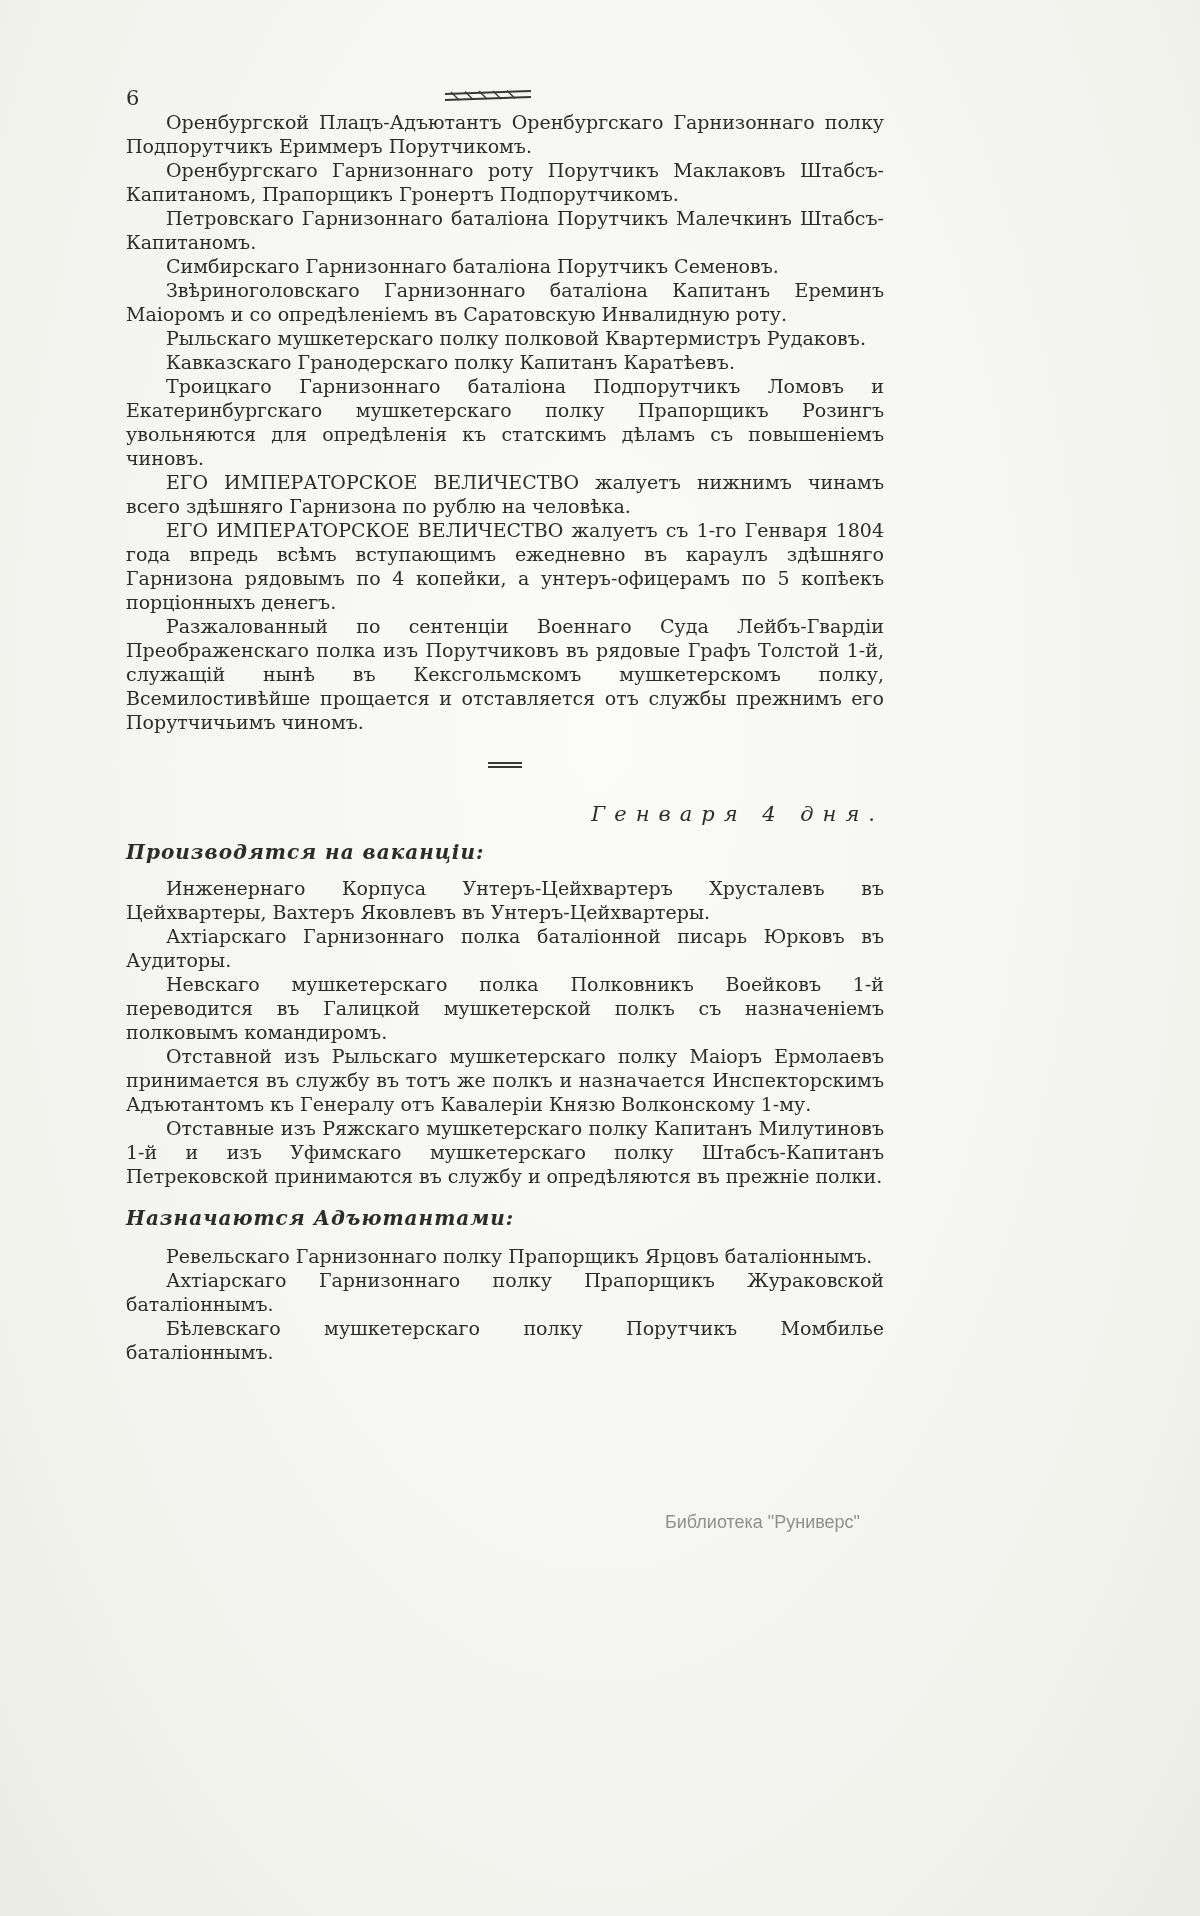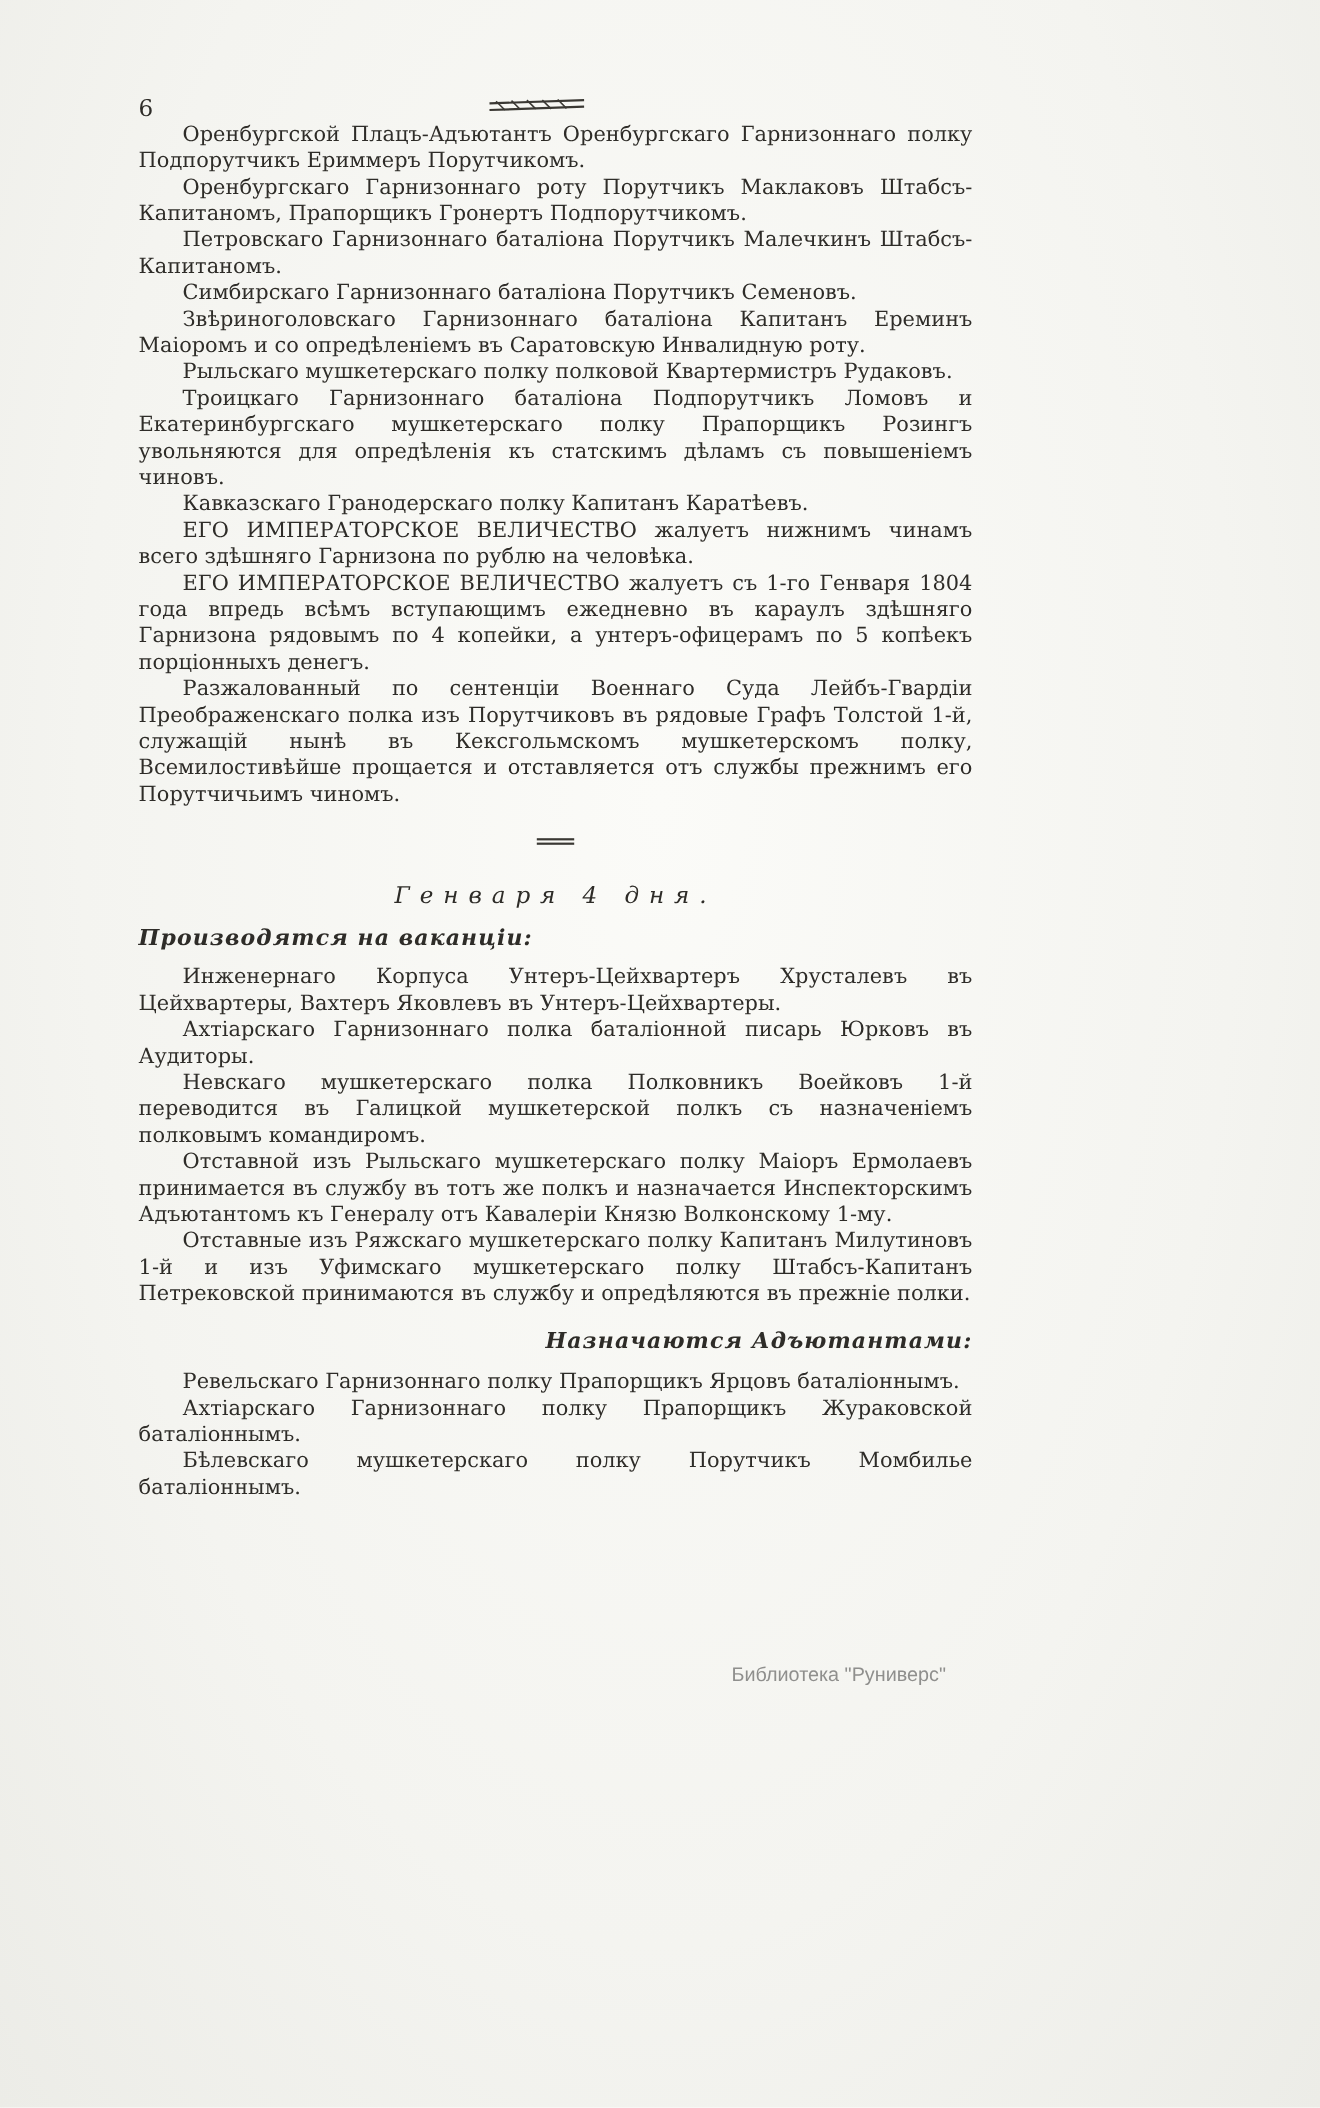--- a/index.html
+++ b/index.html
@@ -41,39 +41,39 @@
   }
   .divider {
     width: 34px;
     height: 6px;
     border-top: 2px solid #3a3833;
     border-bottom: 2px solid #3a3833;
     margin: 28px auto 0 auto;
   }
   .date-heading {
     margin: 34px 0 14px 0;
-    text-align: center;
+    text-align: right;
     font-style: italic;
     font-weight: normal;
     font-size: 21px;
     letter-spacing: 9px;
     text-indent: 0;
   }
   .sub-heading {
     margin: 0 0 12px 0;
     text-align: left;
     font-style: italic;
     font-weight: bold;
     font-size: 20px;
     letter-spacing: 1px;
     text-indent: 0;
   }
   .section-heading-2 {
     margin: 18px 0 14px 0;
-    text-align: right;
+    text-align: left;
     font-style: italic;
     font-weight: bold;
     font-size: 20px;
     letter-spacing: 1px;
     text-indent: 0;
   }
   .watermark {
     position: absolute;
     top: 1512px;
     right: 340px;
@@ -98,22 +98,22 @@
   </div>
 
   <div class="content">
 
     <p class="para">Оренбургской Плацъ-Адъютантъ Оренбургскаго Гарнизоннаго полку Подпорутчикъ Ериммеръ Порутчикомъ.</p>
     <p class="para">Оренбургскаго Гарнизоннаго роту Порутчикъ Маклаковъ Штабсъ-Капитаномъ, Прапорщикъ Гронертъ Подпорутчикомъ.</p>
     <p class="para">Петровскаго Гарнизоннаго баталіона Порутчикъ Малечкинъ Штабсъ-Капитаномъ.</p>
     <p class="para">Симбирскаго Гарнизоннаго баталіона Порутчикъ Семеновъ.</p>
     <p class="para">Звѣриноголовскаго Гарнизоннаго баталіона Капитанъ Ереминъ Маіоромъ и со опредѣленіемъ въ Саратовскую Инвалидную роту.</p>
     <p class="para">Рыльскаго мушкетерскаго полку полковой Квартермистръ Рудаковъ.</p>
+    <p class="para">Кавказскаго Гранодерскаго полку Капитанъ Каратѣевъ.</p>
     <p class="para">Троицкаго Гарнизоннаго баталіона Подпорутчикъ Ломовъ и Екатеринбургскаго мушкетерскаго полку Прапорщикъ Розингъ увольняются для опредѣленія къ статскимъ дѣламъ съ повышеніемъ чиновъ.</p>
-    <p class="para">Кавказскаго Гранодерскаго полку Капитанъ Каратѣевъ.</p>
     <p class="para">ЕГО ИМПЕРАТОРСКОЕ ВЕЛИЧЕСТВО жалуетъ нижнимъ чинамъ всего здѣшняго Гарнизона по рублю на человѣка.</p>
     <p class="para">ЕГО ИМПЕРАТОРСКОЕ ВЕЛИЧЕСТВО жалуетъ съ 1-го Генваря 1804 года впредь всѣмъ вступающимъ ежедневно въ караулъ здѣшняго Гарнизона рядовымъ по 4 копейки, а унтеръ-офицерамъ по 5 копѣекъ порціонныхъ денегъ.</p>
     <p class="para">Разжалованный по сентенціи Военнаго Суда Лейбъ-Гвардіи Преображенскаго полка изъ Порутчиковъ въ рядовые Графъ Толстой 1-й, служащій нынѣ въ Кексгольмскомъ мушкетерскомъ полку, Всемилостивѣйше прощается и отставляется отъ службы прежнимъ его Порутчичьимъ чиномъ.</p>
 
     <div class="divider"></div>
 
     <h2 class="date-heading">Генваря 4 дня.</h2>
 
     <h3 class="sub-heading">Производятся на ваканціи:</h3>
 

